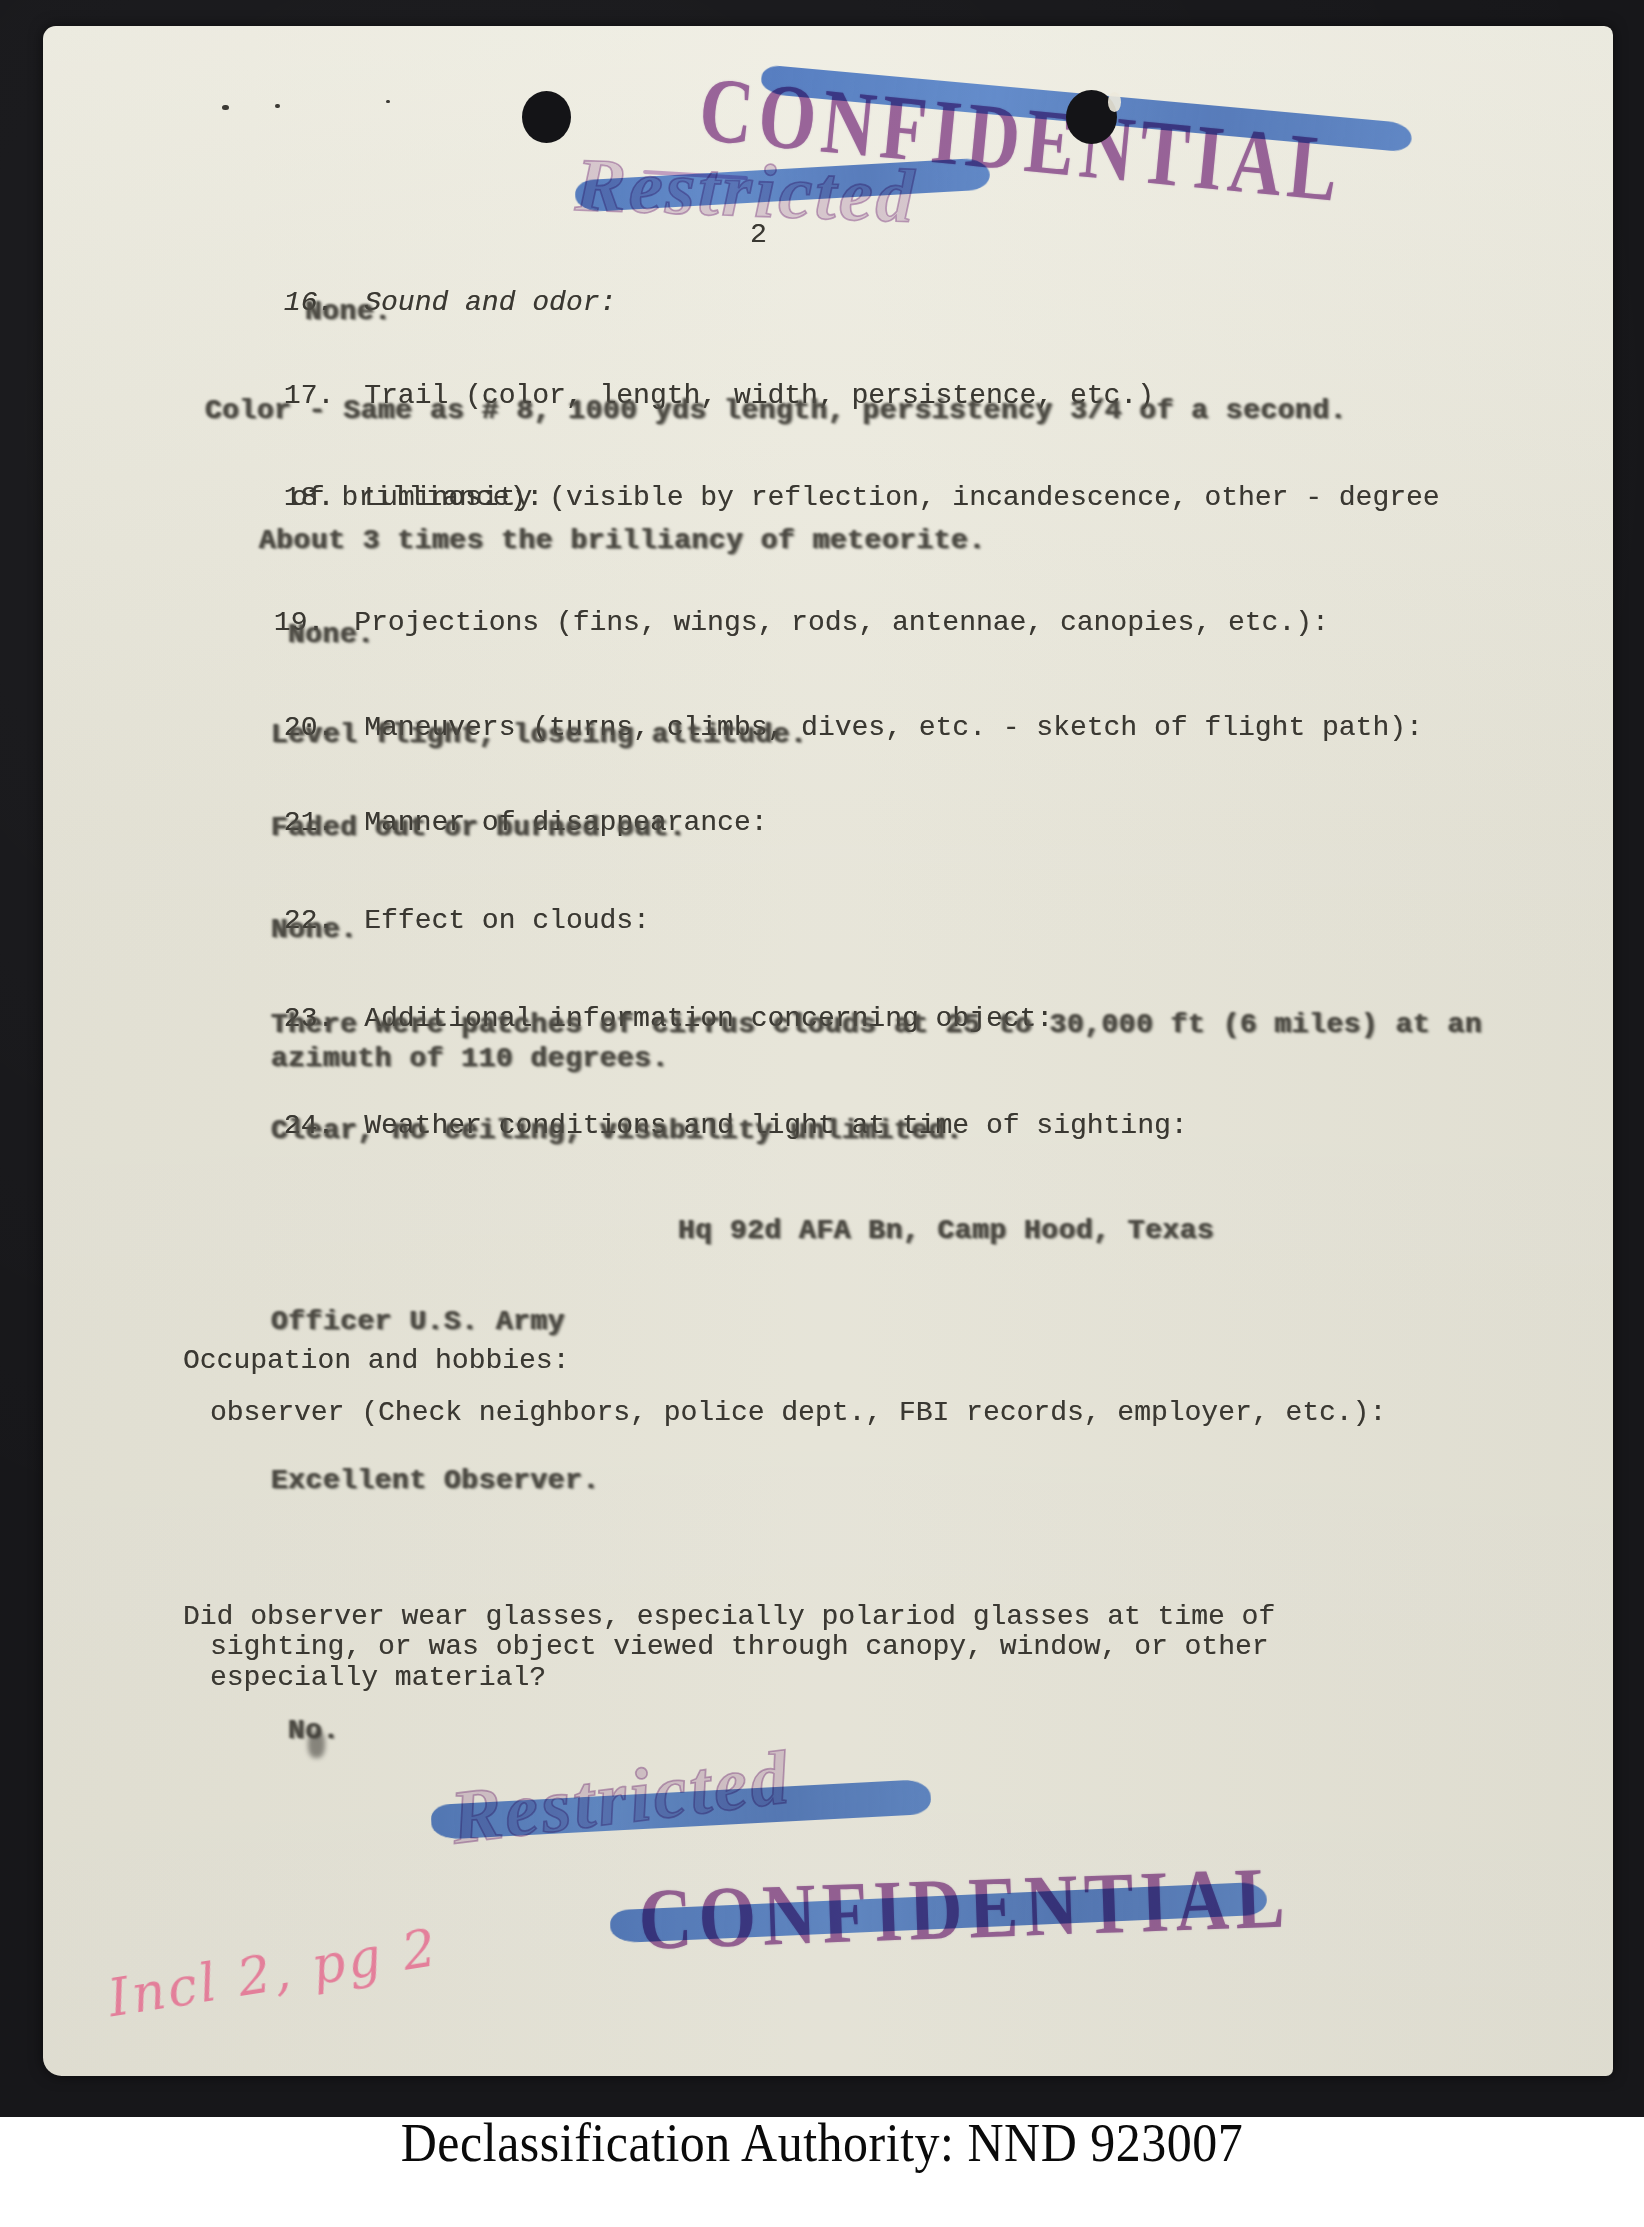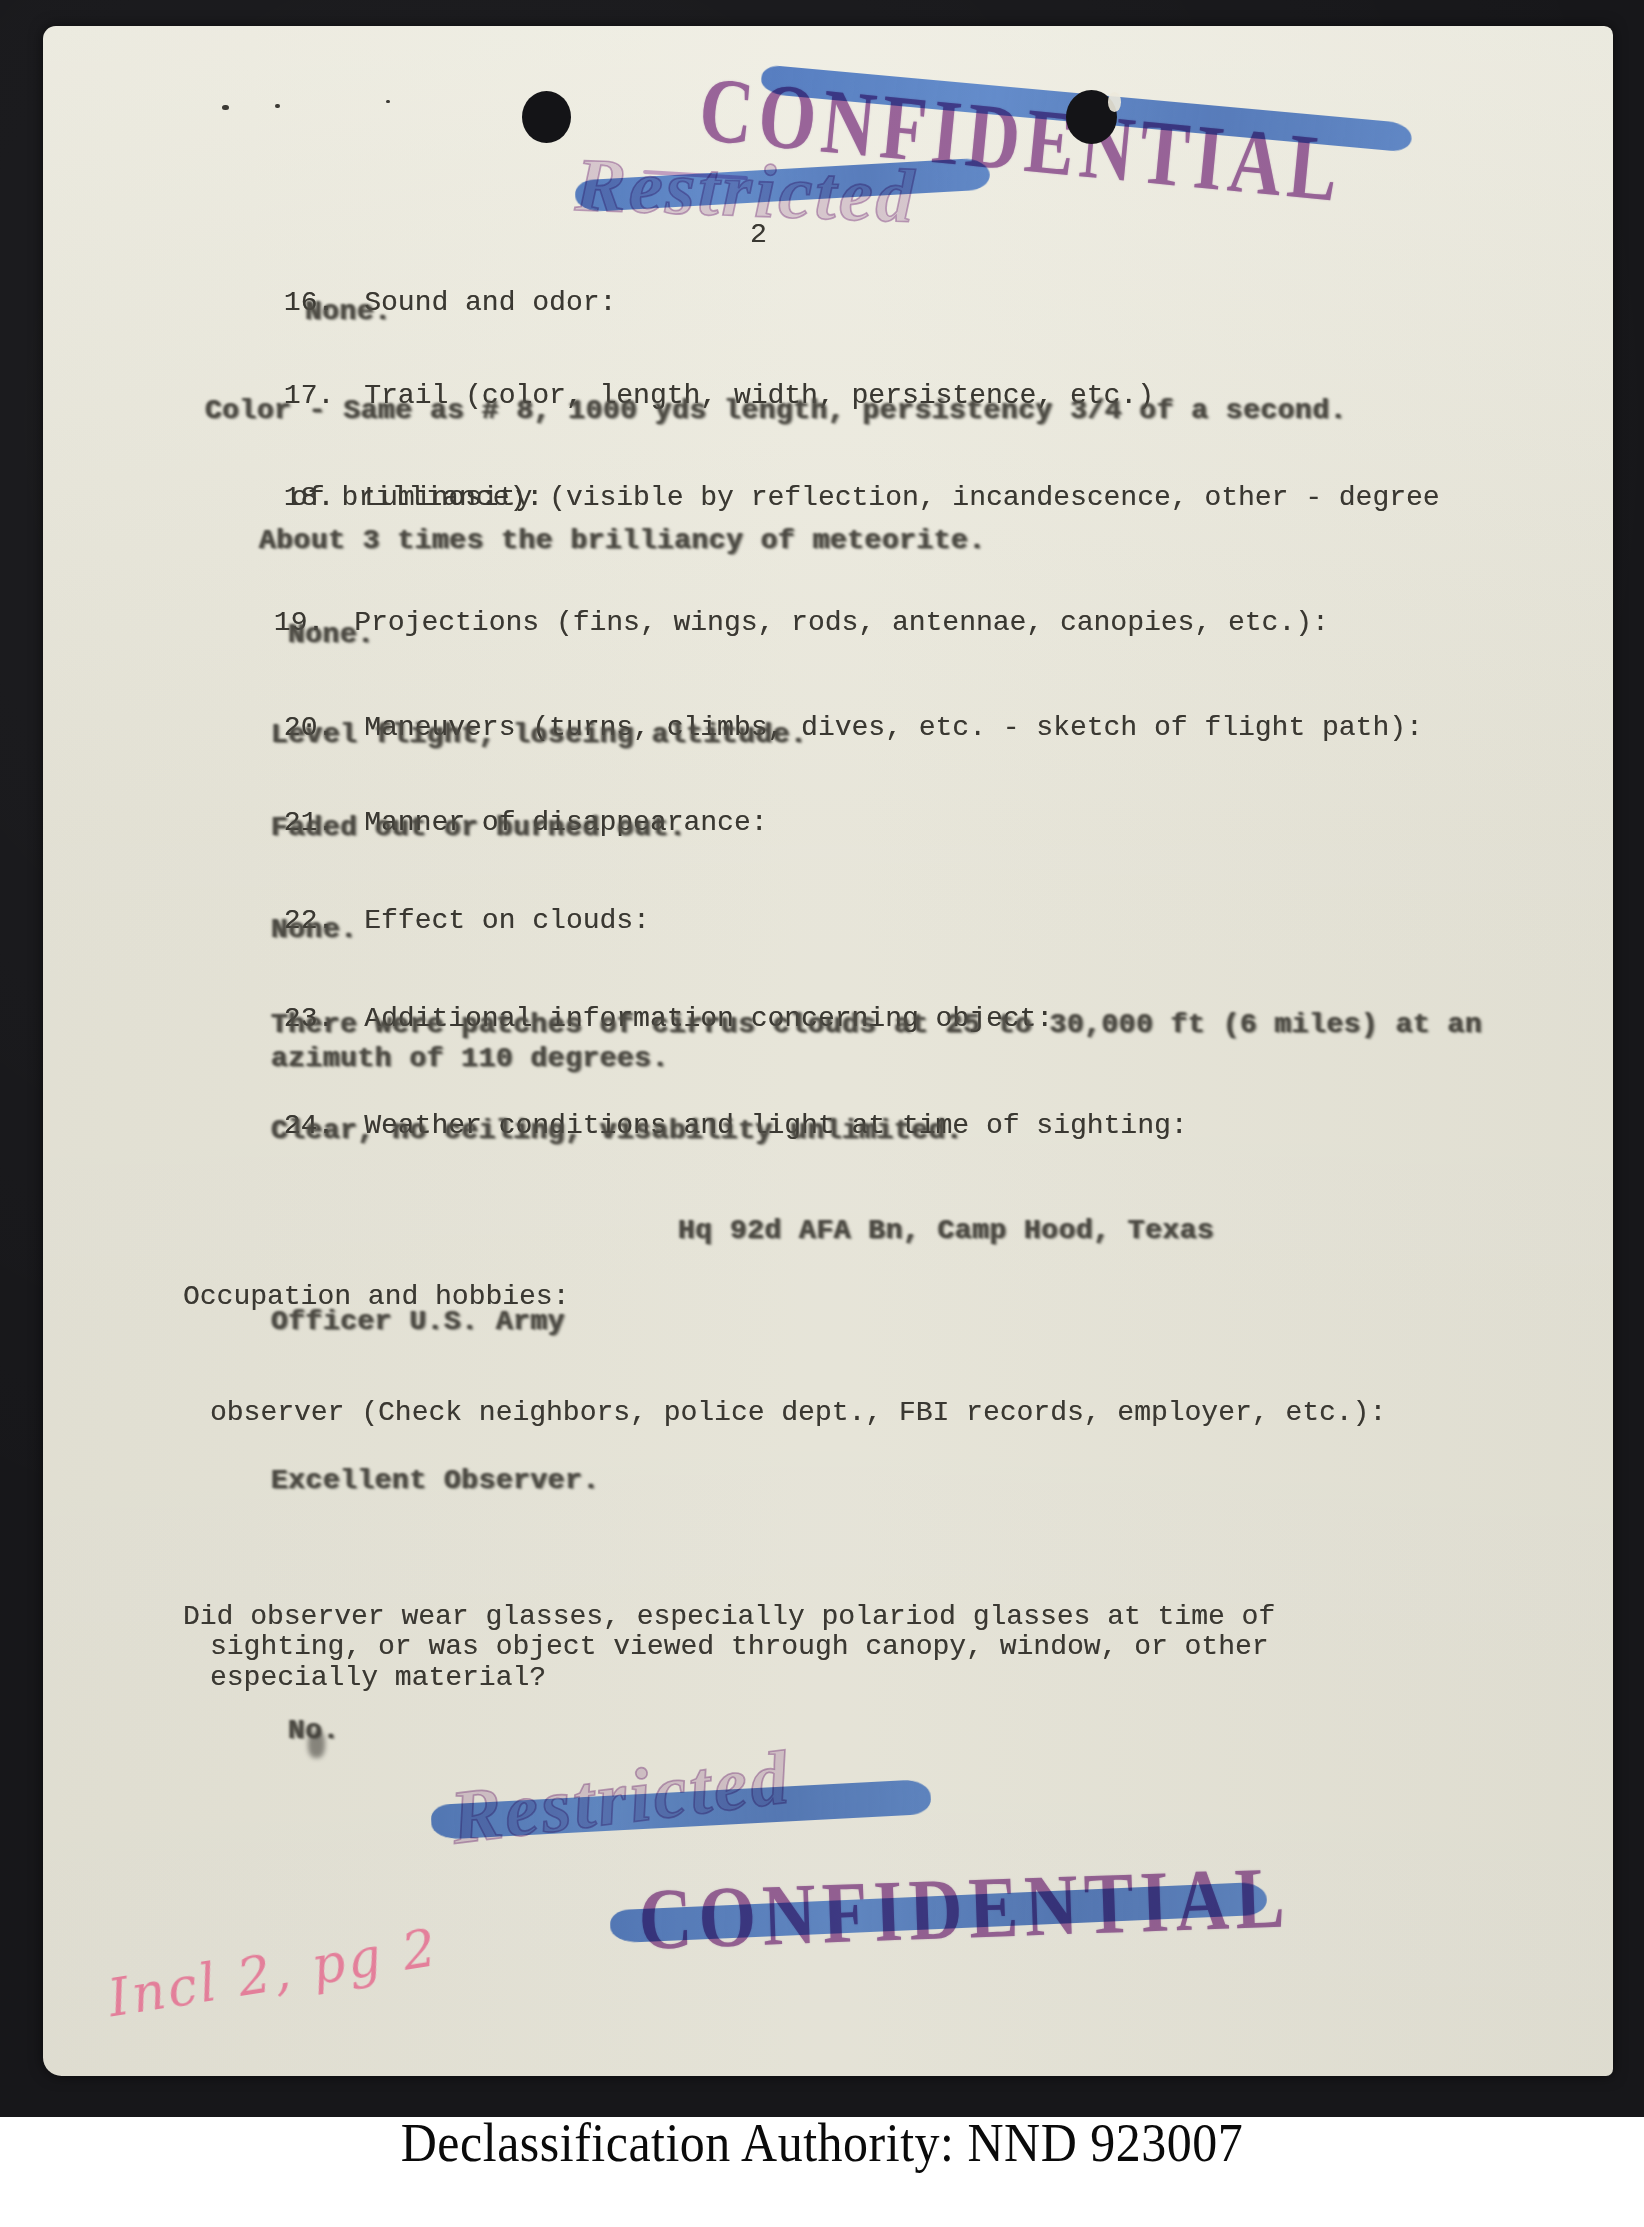--- a/index.html
+++ b/index.html
@@ -60,21 +60,21 @@
     <div class="speck" style="left:265px;top:1705px;width:16.7px;height:27.5px;filter:blur(2.9px);opacity:.55;border-radius:40%;"></div>
 
     <div class="stamp-conf" style="left:662px;top:30px;transform:rotate(5.5deg) scale(1,1.25);">CONFIDENTIAL</div>
     <div class="stamp-line" style="left:600px;top:147px;width:105px;height:4.4px;transform:rotate(3.5deg);"></div>
     <div class="stamp-restr" style="left:534px;top:115px;transform:rotate(2deg);">Restricted</div>
     <div class="marker" style="left:717px;top:68px;width:653px;height:29px;transform:rotate(5.2deg);"></div>
     <div class="marker" style="left:532px;top:143px;width:415px;height:32px;transform:rotate(-3.2deg);"></div>
 
     <div class="typed" style="left:707px;top:194px;">2</div>
 
-    <div class="typed" style="left:140px;top:232px;">
+    <div class="typed" style="left:140px;top:232px;font-style:italic;">
       <span>16.</span><span class="qlabel">Sound and odor:</span>
     </div>
     <div class="typed smudge" style="left:262px;top:271px;">None.</div>
 
     <div class="typed" style="left:140px;top:325px;">
       <span>17.</span><span class="qlabel">Trail (color, length, width, persistence, etc.)</span>
     </div>
     <div class="typed smudge" style="left:162px;top:370px;">Color - Same as # 8, 1000 yds length, persistency 3/4 of a second.</div>
 
     <div class="typed" style="left:140px;top:427px;">
@@ -109,21 +109,21 @@
     <div class="typed smudge" style="left:228px;top:984px;">There were patches of cirrus clouds at 25 to 30,000 ft (6 miles) at an</div>
     <div class="typed smudge" style="left:228px;top:1018px;">azimuth of 110 degrees.</div>
 
     <div class="typed" style="left:140px;top:1055px;">
       <span>24.</span><span class="qlabel">Weather conditions and light at time of sighting:</span>
     </div>
     <div class="typed smudge" style="left:228px;top:1090px;">Clear, no ceiling, visability unlimited.</div>
 
     <div class="typed smudge" style="left:635px;top:1190px;">Hq 92d AFA Bn, Camp Hood, Texas</div>
 
-    <div class="typed" style="left:140px;top:1256px;text-align:center;">Occupation and hobbies:</div>
+    <div class="typed" style="left:140px;top:1320px;text-align:center;">Occupation and hobbies:</div>
     <div class="typed smudge" style="left:228px;top:1281px;">Officer U.S. Army</div>
 
     <div class="typed" style="left:167px;top:1372px;">observer (Check neighbors, police dept., FBI records, employer, etc.):</div>
     <div class="typed smudge" style="left:228px;top:1440px;">Excellent Observer.</div>
 
     <div class="typed" style="left:167px;top:1606px;">sighting, or was object viewed through canopy, window, or other</div>
     <div class="typed" style="left:140px;top:1576px;">Did observer wear glasses, especially polariod glasses at time of</div>
     <div class="typed" style="left:167px;top:1637px;">especially material?</div>
     <div class="typed smudge" style="left:245px;top:1690px;">No.</div>
 

